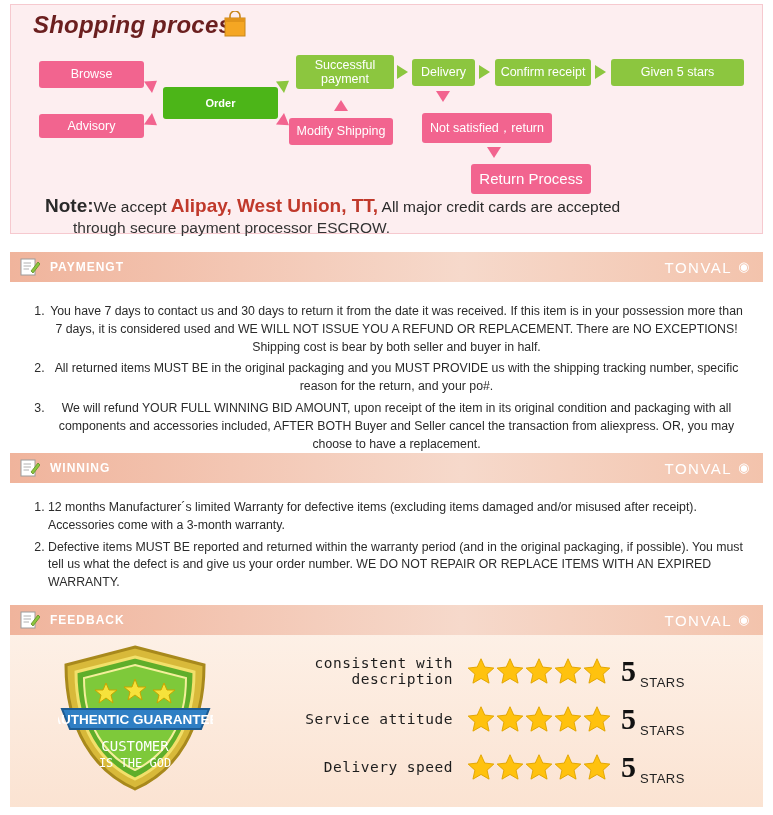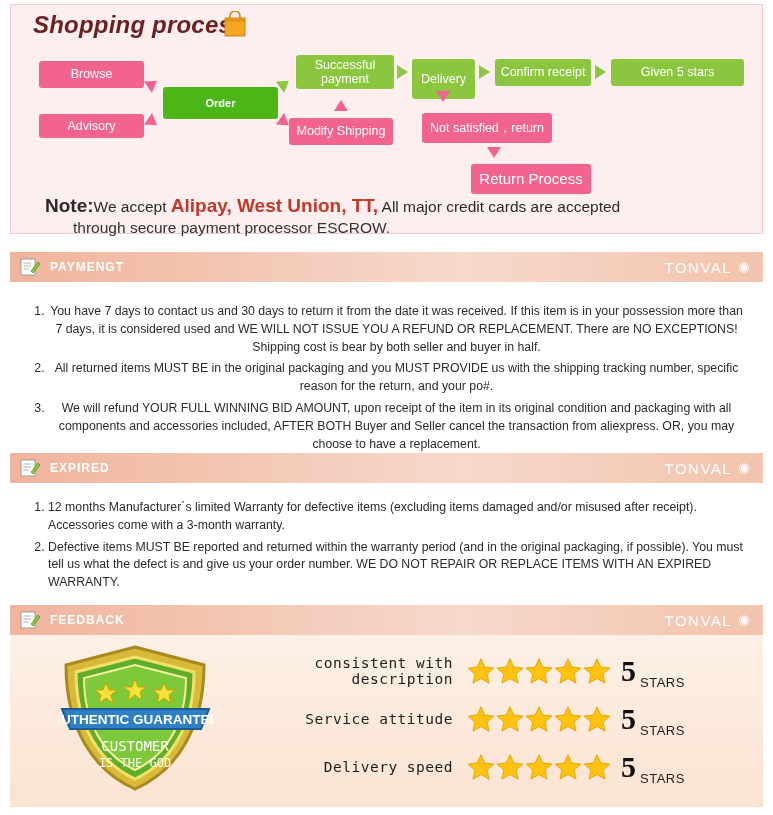--- a/index.html
+++ b/index.html
@@ -266,21 +266,21 @@
       <span>Successful payment</span>
     </div>
 
     <div class="node pink" style="left:278px; top:113px; width:104px; height:27px;">
       <span>Modify Shipping</span>
     </div>
     <div class="arrow up" style="left:323px; top:95px;"></div>
 
     <div class="arrow green-ar" style="left:386px; top:60px;"></div>
 
-    <div class="node green" style="left:401px; top:54px; width:63px; height:40px;">
+    <div class="node green" style="left:401px; top:54px; width:63px; height:27px;">
       <span>Delivery</span>
     </div>
 
     <div class="arrow green-ar" style="left:468px; top:60px;"></div>
     <div class="arrow down" style="left:425px; top:86px;"></div>
 
     <div class="node pink" style="left:411px; top:108px; width:130px; height:30px;">
       <span>Not satisfied，return</span>
     </div>
     <div class="arrow down" style="left:476px; top:142px;"></div>
@@ -330,21 +330,21 @@
   </div>
 
   <div class="sec-header" style="top:453px;">
     <svg class="hdr-icon" viewBox="0 0 20 20">
       <rect x="1" y="2" width="14" height="16" fill="#ffffff" stroke="#9c9c9c" stroke-width="1"></rect>
       <line x1="3.5" y1="6" x2="11" y2="6" stroke="#b0b0b0" stroke-width="1"></line>
       <line x1="3.5" y1="9" x2="11" y2="9" stroke="#b0b0b0" stroke-width="1"></line>
       <line x1="3.5" y1="12" x2="9" y2="12" stroke="#b0b0b0" stroke-width="1"></line>
       <path d="M11 14 L18 5 L20 7 L13 16 Z" fill="#8cc63f" stroke="#5f8f22" stroke-width="0.8"></path>
     </svg>
-    <span class="sec-title">EXPIRED</span>
+    <span class="sec-title">WINNING</span>
     <span class="brand">
       <span>TONVAL</span>
         <span class="circ">◉</span>
     </span>
   </div>
   <div class="sec-body" style="top:489px;">
     <ol class="list">
       <li>12 months Manufacturer´s limited Warranty for defective items (excluding items damaged and/or misused after receipt). Accessories come with a 3-month warranty.</li>
       <li>Defective items MUST BE reported and returned within the warranty period (and in the original packaging, if possible). You must tell us what the defect is and give us your order number. WE DO NOT REPAIR OR REPLACE ITEMS WITH AN EXPIRED WARRANTY.</li>
     </ol>

